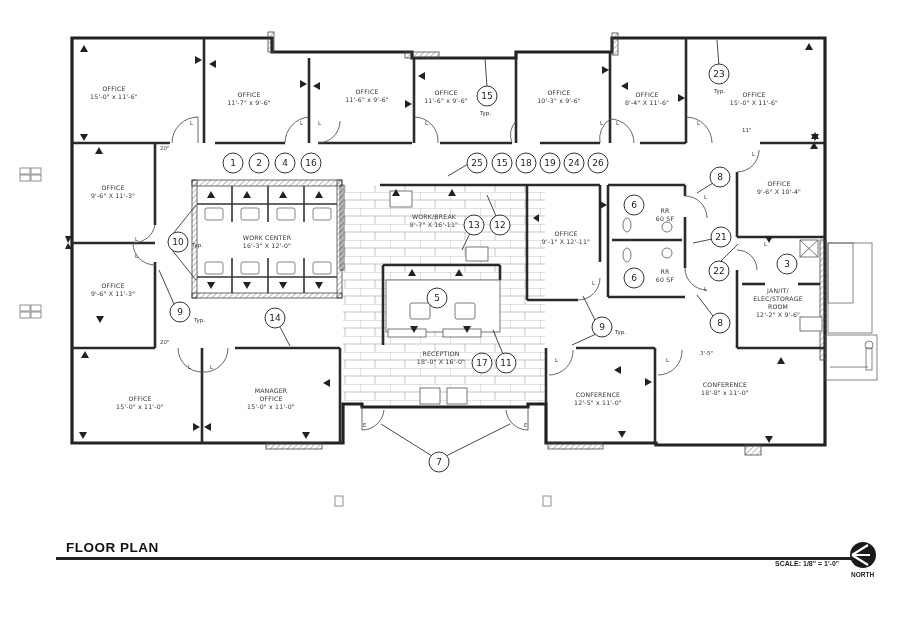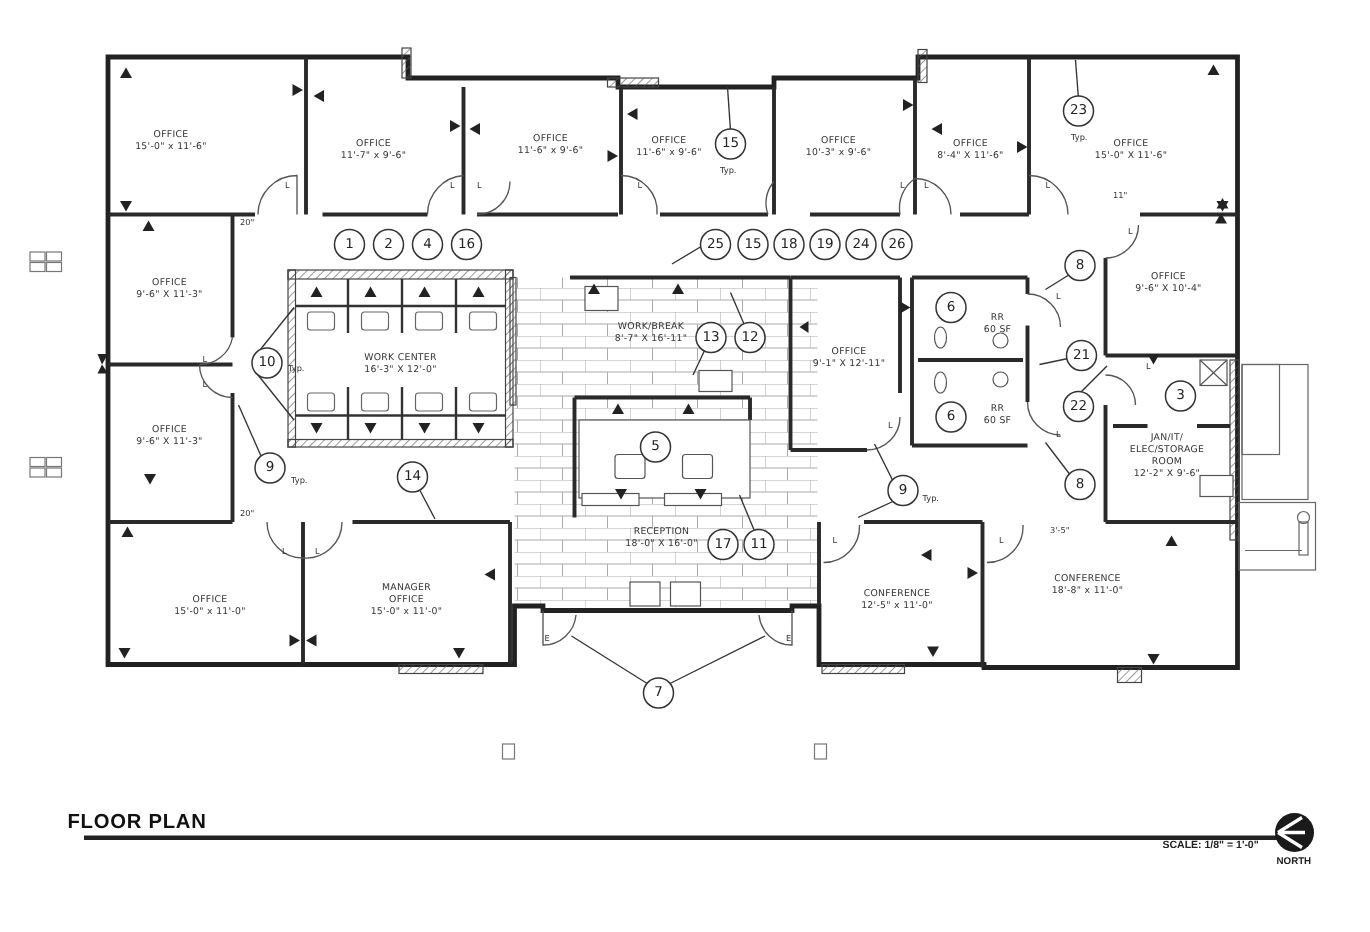--- a/index.html
+++ b/index.html
@@ -9,21 +9,21 @@
   .wall-thin { fill: none; stroke: #333; stroke-width: 1.6; }
   .part { fill: none; stroke: #2a2a2a; stroke-width: 2.6; }
   .door { fill: none; stroke: #555; stroke-width: 0.9; }
   .leader { fill: none; stroke: #333; stroke-width: 0.9; }
   .tag { fill: #fff; stroke: #333; stroke-width: 1; }
   .tagtxt { font-family: "DejaVu Sans", sans-serif; font-size: 9px; fill: #222; text-anchor: middle; dominant-baseline: central; }
   .room { font-family: "DejaVu Sans", sans-serif; font-size: 6.2px; fill: #333; text-anchor: middle; letter-spacing: 0.2px; }
   .small { font-family: "DejaVu Sans", sans-serif; font-size: 5.5px; fill: #333; }
   .hatch { fill: url(#hatch); stroke: #444; stroke-width: 0.8; }
   .glyph { fill: #222; }
-  .title { position: absolute; left: 45px; top: 540px; font-size: 13.5px; font-weight: bold; letter-spacing: 0.5px; color: #111; }
+  .title { position: absolute; left: 66px; top: 540px; font-size: 13.5px; font-weight: bold; letter-spacing: 0.5px; color: #111; }
   .title-rule { position: absolute; left: 56px; top: 557px; width: 796px; height: 3px; background: #222; }
   .scale { position: absolute; left: 775px; top: 560px; font-size: 7px; font-weight: bold; color: #222; }
   .north-label { position: absolute; left: 851px; top: 571px; font-size: 6.5px; font-weight: bold; color: #222; }
   .north { position: absolute; left: 848px; top: 540px; width: 30px; height: 30px; }
 </style>
 </head>
 <body>
 
 <svg id="plan" viewBox="0 0 913 621" xmlns="http://www.w3.org/2000/svg">
   <defs>

